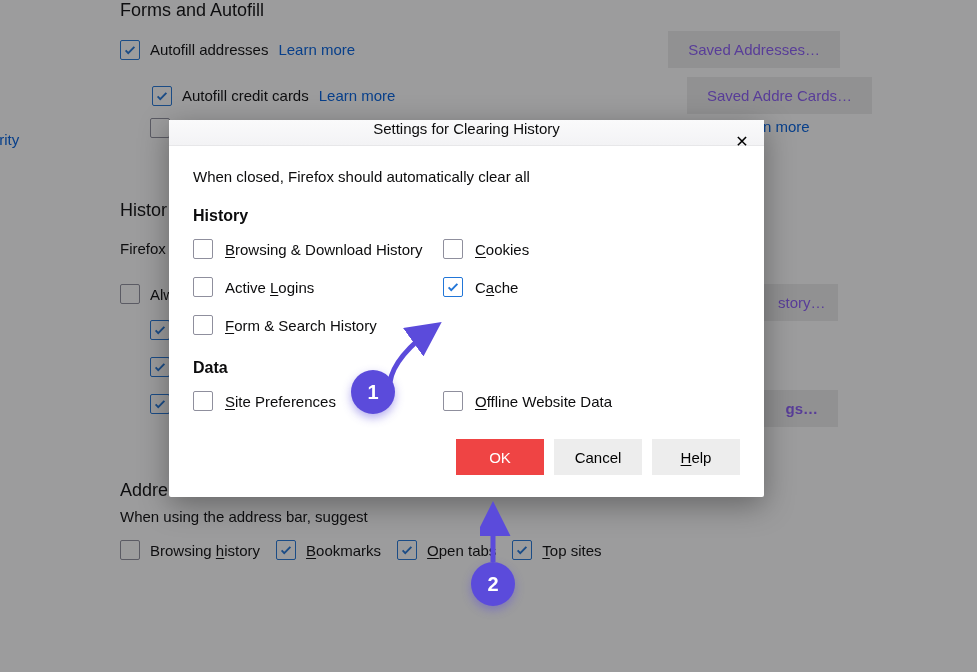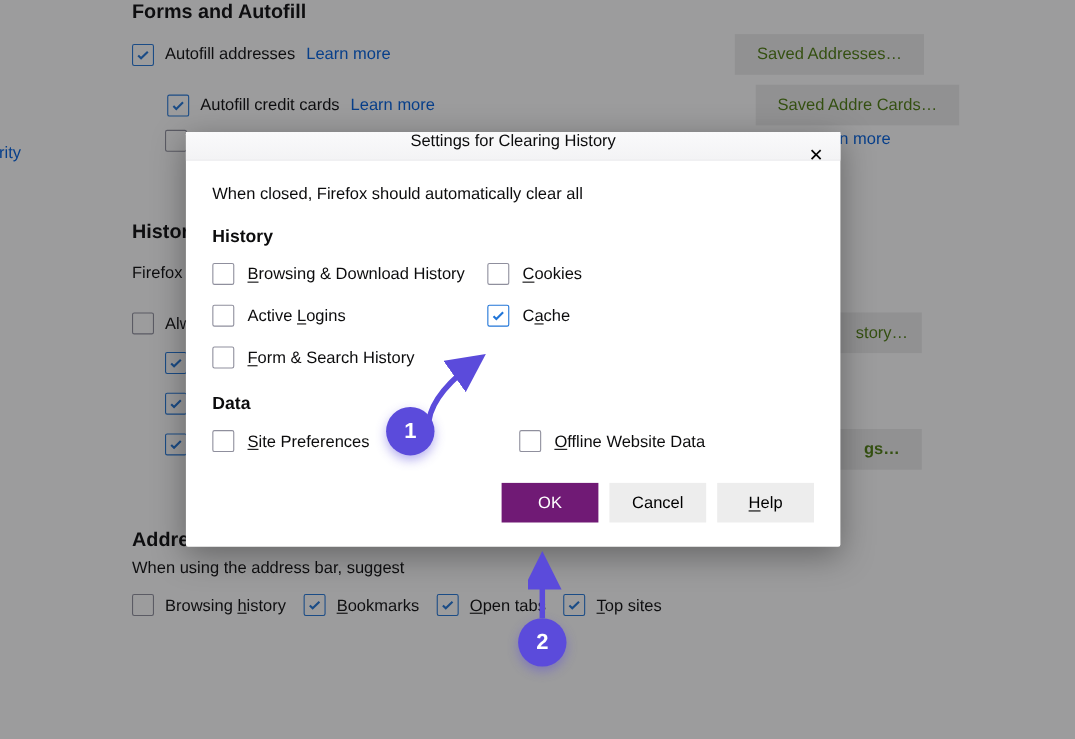--- a/index.html
+++ b/index.html
@@ -1,24 +1,24 @@
 <!DOCTYPE html>
 <html><head>
 <meta charset="utf-8">
 <style>
   * { box-sizing: border-box; margin: 0; padding: 0; }
   html, body { width: 977px; height: 672px; overflow: hidden; font-family: "Segoe UI", Arial, sans-serif; font-size: 15px; color: #0c0c0d; background: #fff; }
   .page { position: relative; width: 977px; height: 672px; background: #fff; }
 
   
   .bg { position: absolute; inset: 0; padding: 0 0 0 0; }
-  .section-title { font-weight: 700; font-size: 17px; color: #0c0c0d; }
+  .section-title { font-weight: 400; font-size: 17px; color: #0c0c0d; }
   .row { display: flex; align-items: center; gap: 10px; }
   .link { color: #0060df; cursor: pointer; }
-  .btn-big { background: #ededed; border: none; padding: 10px 20px; font-size: 15px; color: #4d7c0f; cursor: pointer; min-height: 32px; }
+  .btn-big { background: #ededed; border: none; padding: 10px 20px; font-size: 15px; color: #8b5cf6; cursor: pointer; min-height: 32px; }
 
   .cb { width: 20px; height: 20px; border: 1.5px solid #8f8f9d; border-radius: 2px; display: inline-flex; align-items: center; justify-content: center; flex: 0 0 20px; cursor: pointer; background:#fff; }
   .cb.checked { border-color: #2276d8; }
   .cb svg { display: none; }
   .cb.checked svg { display: block; }
   .cb-label { cursor: pointer; }
 
   .left-nav { position: absolute; left: -25px; top: 131px; color: #0060df; font-size: 15px; }
 
   
@@ -33,21 +33,21 @@
   .dlg-intro { color: #0c0c0d; margin-bottom: 22px; }
   .dlg-section { font-weight: 700; font-size: 16px; margin-bottom: 14px; }
   .grid2 { display: grid; grid-template-columns: 250px 1fr; row-gap: 18px; column-gap: 0; margin-bottom: 24px; }
   .opt { display:flex; align-items:center; gap: 12px; }
   .opt .cb { width:20px; height:20px; }
   .opt-label { }
   .u { text-decoration: underline; text-underline-offset: 2px; }
 
   .dlg-buttons { display:flex; gap: 10px; justify-content:flex-end; padding: 4px 24px 22px 24px; }
   .btn { min-width: 88px; height: 36px; border: none; font-size: 15px; cursor:pointer; background: #ededed; }
-  .btn.primary { background: #701a75; color: #fff; text-align: center; }
+  .btn.primary { background: #ef4444; color: #fff; text-align: center; }
 
   
   .badge { position:absolute; width:44px; height:44px; border-radius:50%; background:#5b4bdb; color:#fff; font-weight:700; font-size:20px; display:flex; align-items:center; justify-content:center; box-shadow:0 4px 10px rgba(91,75,219,.45); }
   .arrow { position:absolute; pointer-events:none; }
 
   
   .bg .sec-forms { position:absolute; left:120px; top:0; font-size:18px; }
   .bg .row1 { position:absolute; left:120px; top:31px; width:720px; justify-content:space-between; }
   .bg .row2 { position:absolute; left:120px; top:77px; width:720px; justify-content:space-between;margin-left:32px; }
   .bg .row3 { position:absolute; left:150px; top:118px; }
@@ -200,21 +200,21 @@
             <span class="opt-label">C<span class="u">a</span>che</span>
           </div>
       <div class="opt">
             <span class="cb"></span>
             <span class="opt-label"><span class="u">F</span>orm &amp; Search History</span>
           </div>
       <div></div>
     </div>
 
     <div class="dlg-section">Data</div>
-    <div class="grid2" style="margin-bottom:6px;gap:29px;">
+    <div class="grid2" style="margin-bottom:6px;">
       <div class="opt">
             <span class="cb"></span>
             <span class="opt-label"><span class="u">S</span>ite Preferences</span>
           </div>
       <div class="opt">
             <span class="cb"></span>
             <span class="opt-label"><span class="u">O</span>ffline Website Data</span>
           </div>
     </div>
   </div>

